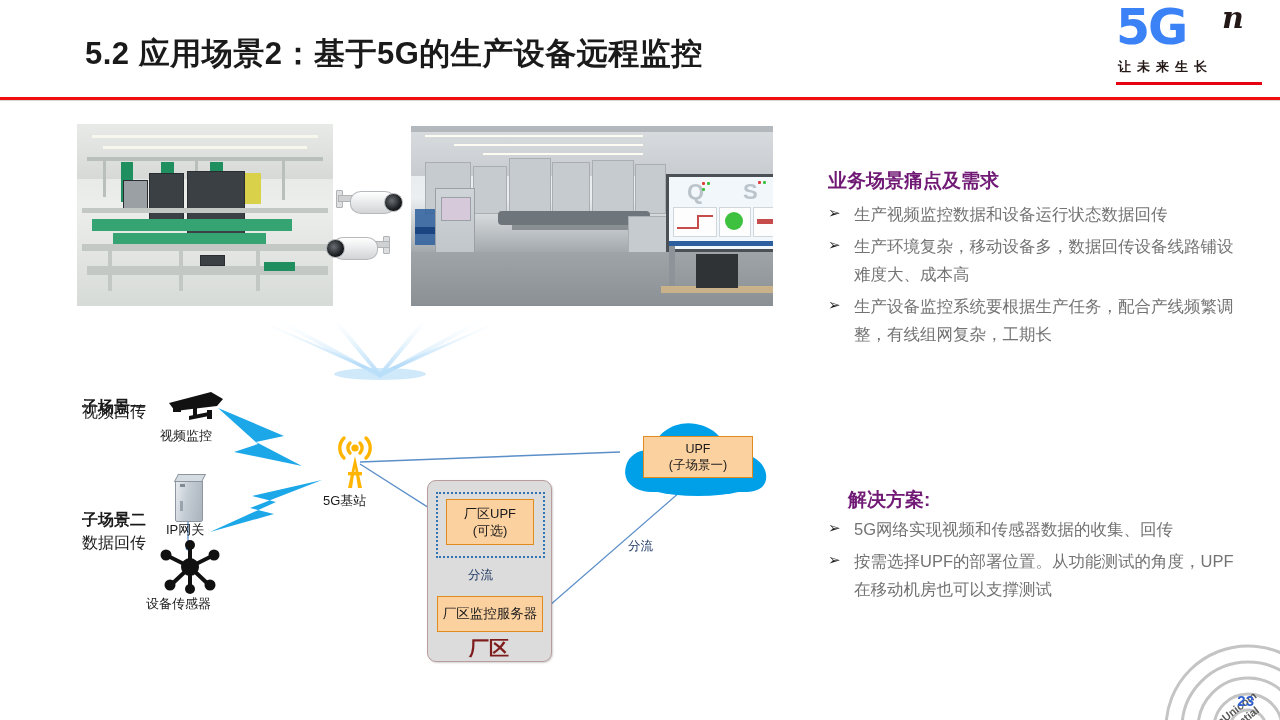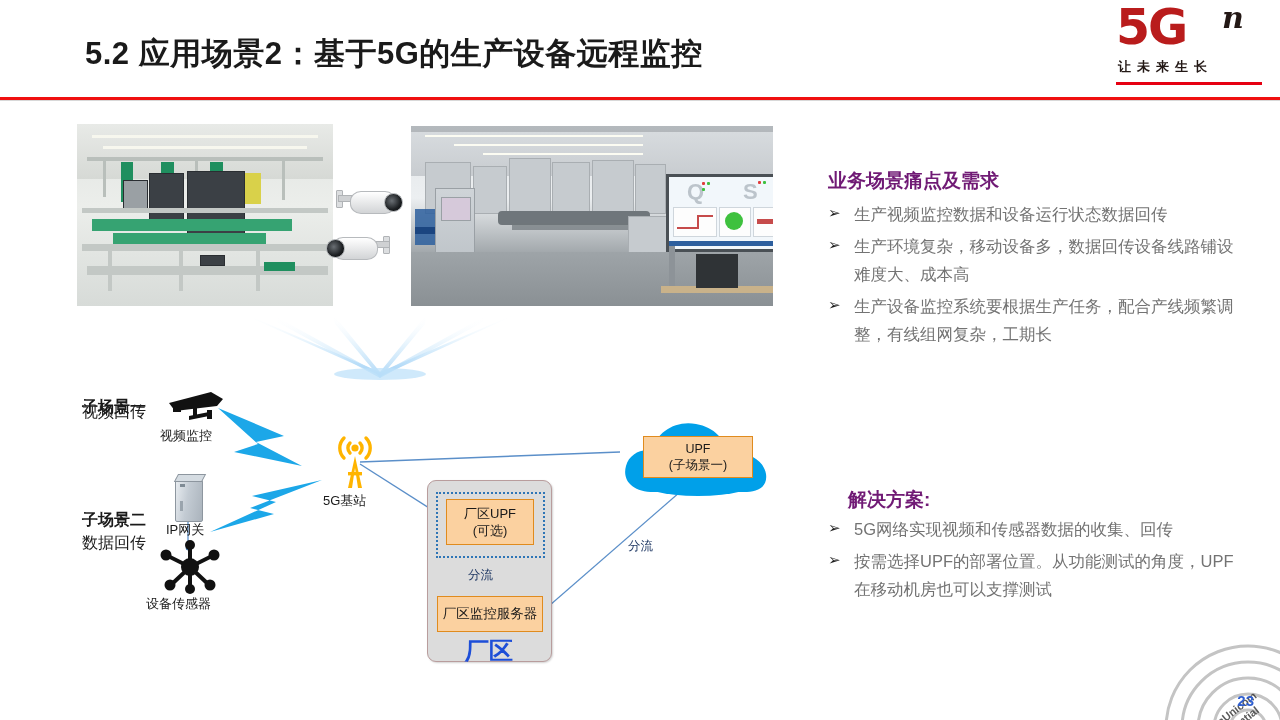--- a/index.html
+++ b/index.html
@@ -23,21 +23,21 @@
   }
   .hr-grey{
     position:absolute;left:0;top:100px;width:1280px;height:1px;
     background:#d8d8d8;
   }
 
   
   .logo{position:absolute;right:18px;top:2px;width:146px;height:92px;}
   .logo-5g{
     position:absolute;left:0;top:0;
-    font-size:49px;font-weight:bold;color:#b91c1c;
+    font-size:49px;font-weight:bold;color:#3b82f6;
     font-family:"DejaVu Sans",sans-serif;letter-spacing:-2px;
     line-height:52px;
   }
   .logo-n{
     position:absolute;left:106px;top:-2px;
     font-size:30px;font-style:italic;font-weight:bold;color:#231815;
     font-family:"DejaVu Serif",serif;
   }
   .logo-sub{
     position:absolute;left:2px;top:56px;
@@ -155,21 +155,21 @@
     font-size:13px;color:#1a1a1a;line-height:17px;
   }
   .box-srv{
     position:absolute;left:377px;top:216px;width:104px;height:34px;
     background:#fbd1a0;border:1px solid #e08b1e;
     display:flex;align-items:center;justify-content:center;
     font-size:13.5px;color:#1a1a1a;
   }
   .zone-title{
     position:absolute;left:398px;top:255px;width:62px;text-align:center;
-    font-size:24px;font-weight:bold;color:#1d4ed8;
+    font-size:20px;font-weight:bold;color:#7f1d1d;
   }
   .split-lbl{position:absolute;left:408px;top:187px;font-size:12.5px;color:#1f3864;}
 
   
   .cloud{position:absolute;left:558px;top:30px;width:160px;height:90px;}
   .box-cloud-upf{
     position:absolute;left:583px;top:56px;width:108px;height:40px;
     background:#fbd1a0;border:1px solid #e08b1e;
     display:flex;flex-direction:column;align-items:center;justify-content:center;
     font-size:12.5px;color:#1a1a1a;line-height:16px;

